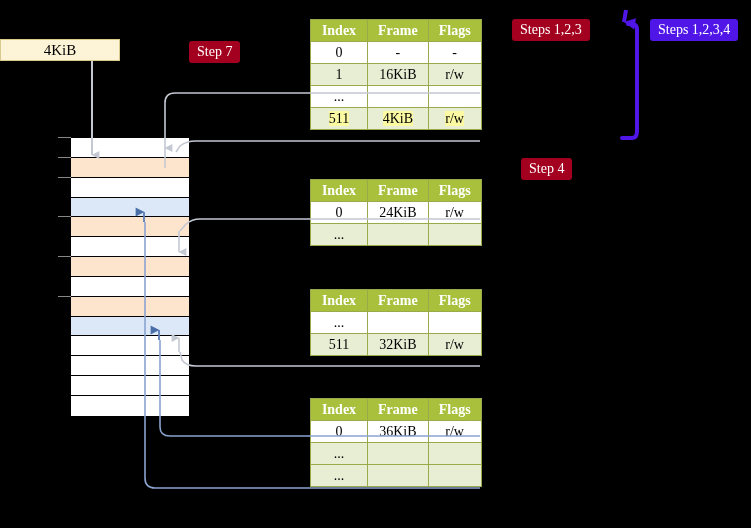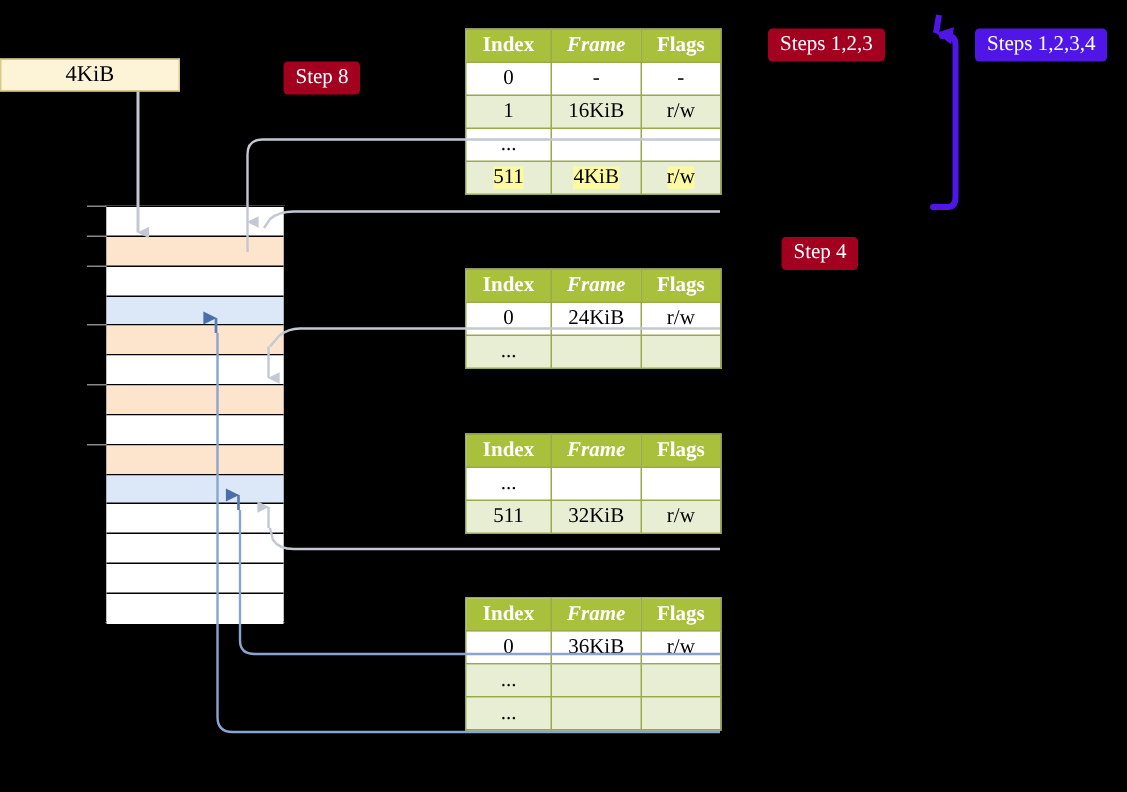--- a/index.html
+++ b/index.html
@@ -58,21 +58,21 @@
     border:1px solid #9aaa4a;padding:2px 10px;
     text-align:center;vertical-align:middle;height:22px;box-sizing:border-box;
   }
   .ptable th{
     background:#a8c03c;color:#ffffff;font-weight:bold;
   }
   .ptable td.c-index{width:57px;}
   .ptable td.c-frame{width:58px;}
   .ptable td.c-flags{width:53px;}
   .ptable th.c-index{width:57px;}
-  .ptable th.c-frame{width:58px;font-style:italic;}
+  .ptable th.c-frame{width:58px;}
   .ptable th.c-flags{width:53px;}
   .ptable tr.alt td{background:#e8eed4;}
   .ptable tr.plain td{background:#ffffff;}
   .hl{background:#fbfaa2;}
 
   #tbl1{left:310px;top:19px;}
   #tbl2{left:310px;top:179px;}
   #tbl3{left:310px;top:289px;}
   #tbl4{left:310px;top:398px;}
 
@@ -83,21 +83,21 @@
 </head>
 <body>
 
 <div class="stage">
 
   <div class="kib-box">
     <span>4KiB</span>
   </div>
 
   <div class="badge badge-crimson" id="step0">
-    <span>Step 8</span>
+    <span>Step 7</span>
   </div>
   <div class="badge badge-crimson" id="step4">
     <span>Step 4</span>
   </div>
   <div class="badge badge-crimson" id="steps123">
     <span>Steps 1,2,3</span>
   </div>
   <div class="badge badge-blue" id="steps1234">
     <span>Steps 1,2,3,4</span>
   </div>

